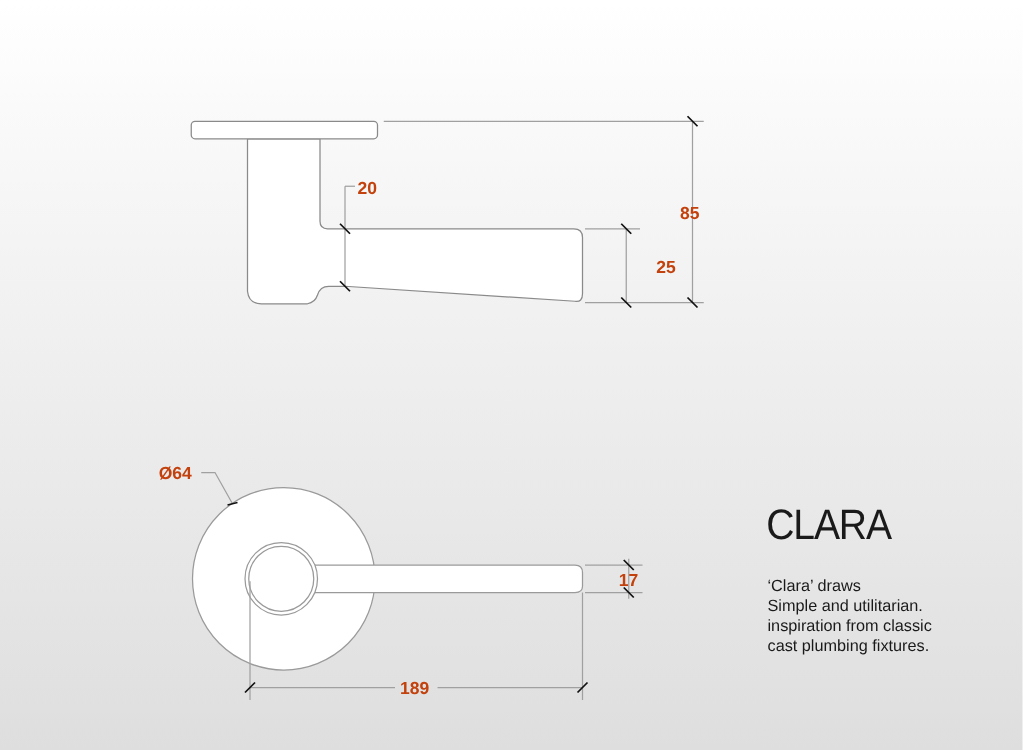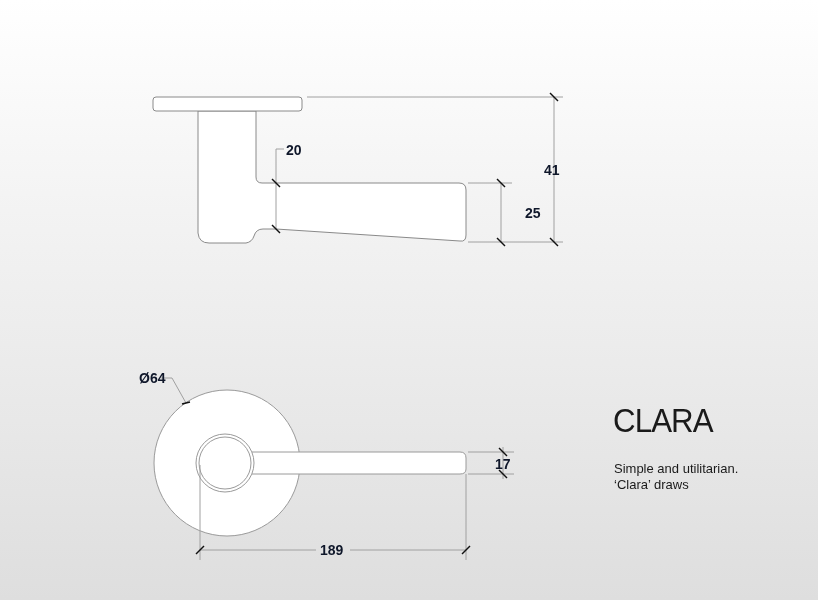--- a/index.html
+++ b/index.html
@@ -3,21 +3,21 @@
 <meta charset="utf-8">
 <style>
   html, body { margin: 0; padding: 0; }
   body {
     width: 818px; height: 600px; overflow: hidden; position: relative;
     background: linear-gradient(to bottom, #ffffff 0%, #f3f3f3 35%, #e8e8e8 70%, #dedede 100%);
     font-family: "Liberation Sans", sans-serif;
   }
   #drawing { position: absolute; left: 0; top: 0; }
   .dim-label {
-    position: absolute; font-weight: bold; font-size: 14px; color: #0f172a;
+    position: absolute; font-weight: bold; font-size: 14px; color: #c2410c;
     font-family: "Liberation Sans", sans-serif; line-height: 1;
   }
   .product-name {
     position: absolute; left: 613px; top: 403px;
     font-size: 34px; font-weight: normal; color: #1a1a1a;
     font-family: "Liberation Sans", sans-serif;
     letter-spacing: -1px; line-height: 1;
     -webkit-text-stroke: 0px; font-stretch: condensed;
     transform: scaleX(0.92); transform-origin: left top;
   }
@@ -88,22 +88,24 @@
     <line x1="182" y1="404" x2="190" y2="402"></line>
     <line x1="196" y1="554" x2="204" y2="546"></line>
     <line x1="462" y1="554" x2="470" y2="546"></line>
     <line x1="499" y1="448" x2="507" y2="456"></line>
     <line x1="499" y1="470" x2="507" y2="478"></line>
   </g>
 </svg>
 
 <div class="dim-label" style="left:286px; top:143px;">20</div>
 <div class="dim-label" style="left:492px; top:206px;margin-left:33px;">25</div>
-<div class="dim-label" style="left:544px; top:163px;">41</div>
-<div class="dim-label" style="left:127px; top:371px;margin-left:12px;">Ø64</div>
+<div class="dim-label" style="left:544px; top:163px;">85</div>
+<div class="dim-label" style="left:127px; top:371px;">Ø64</div>
 <div class="dim-label" style="left:495px; top:457px;">17</div>
 <div class="dim-label" style="left:320px; top:543px;">189</div>
 
 <div class="product-name">CLARA</div>
 <div class="product-desc">
+  <span>‘Clara’ draws</span>
   <span>Simple and utilitarian.</span>
-  <span>‘Clara’ draws</span>
+  <span>inspiration from classic</span>
+  <span>cast plumbing fixtures.</span>
 </div>
 
 </body></html>

